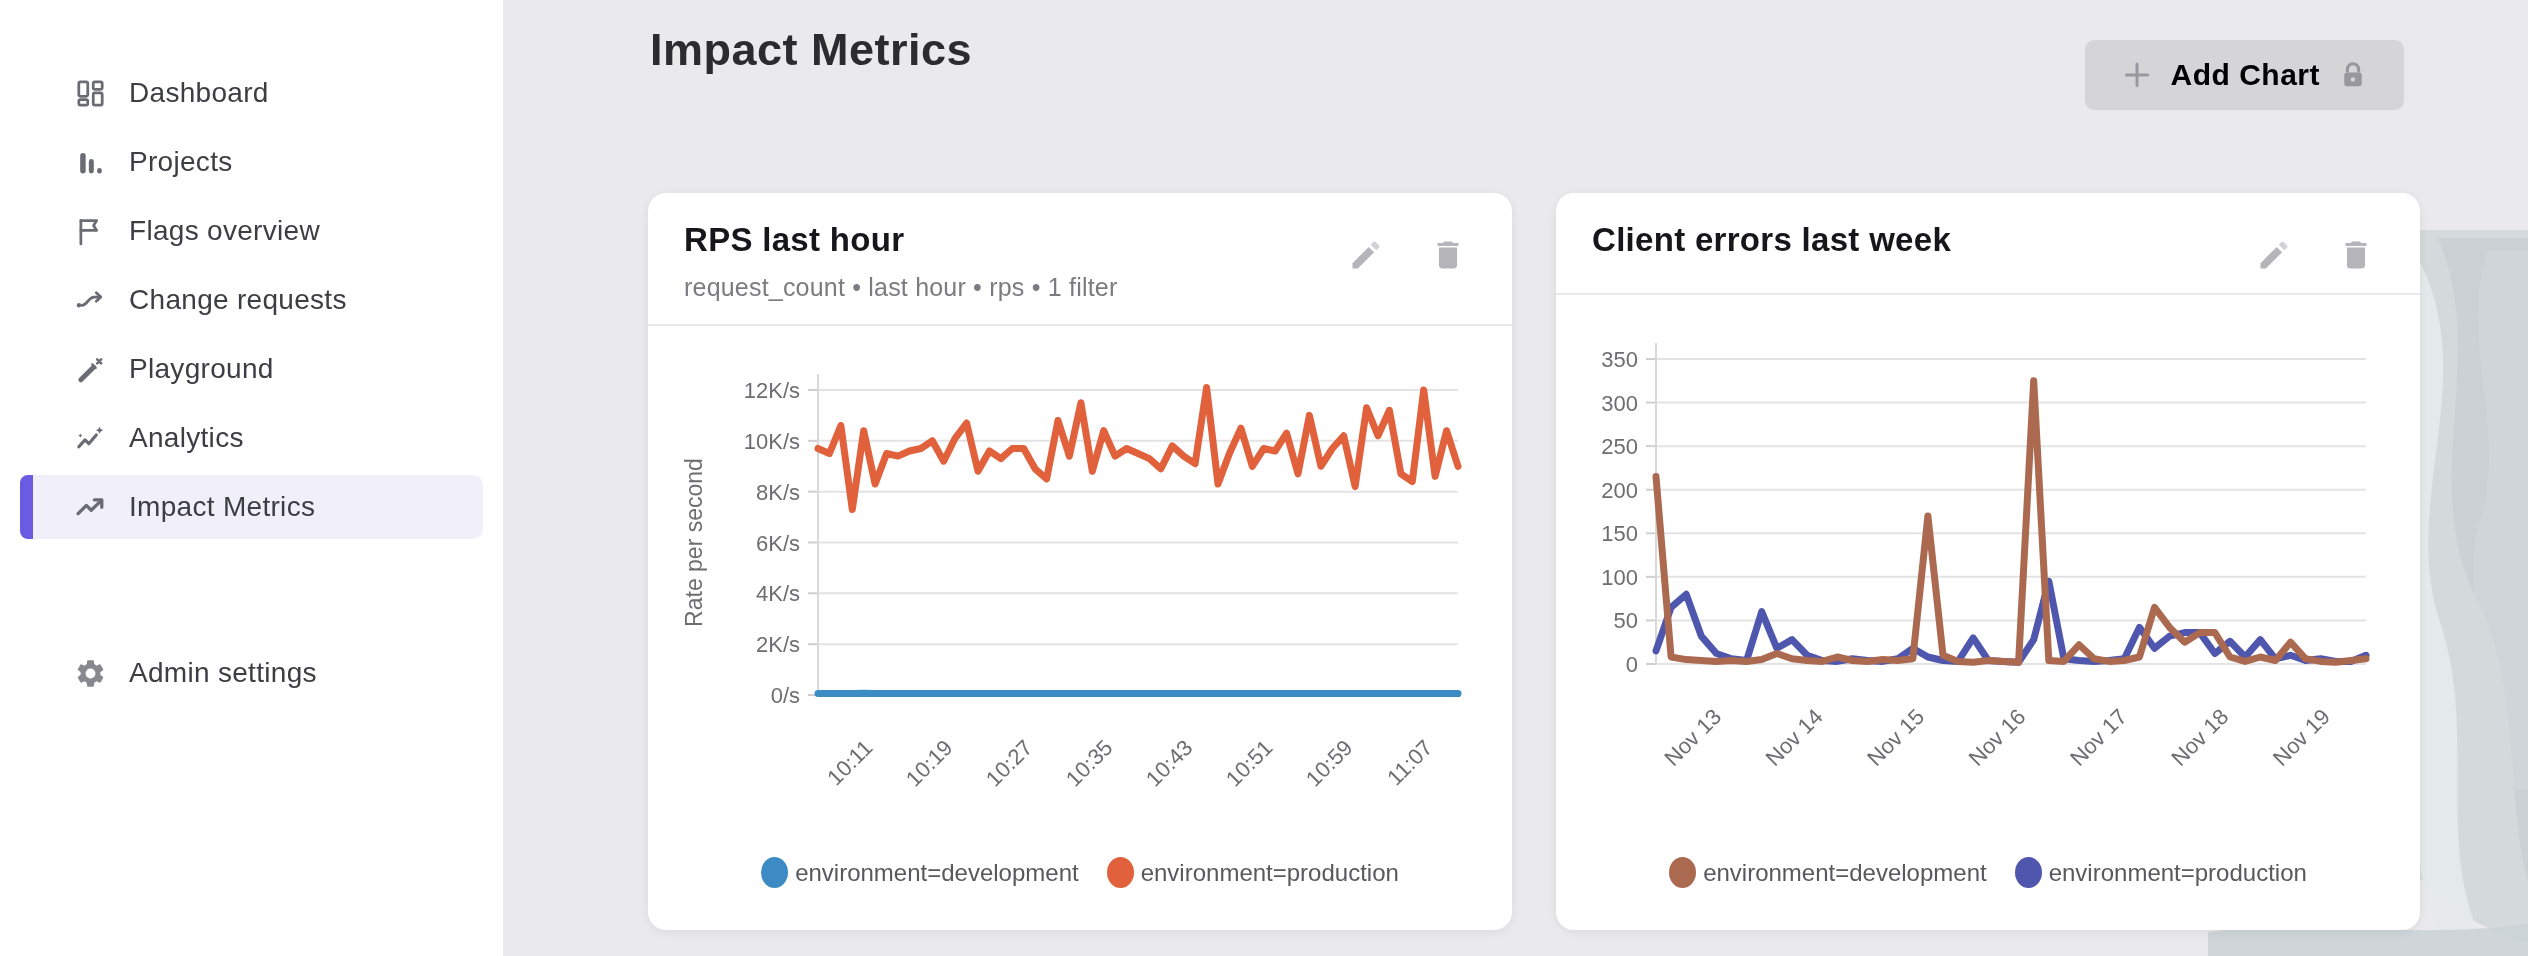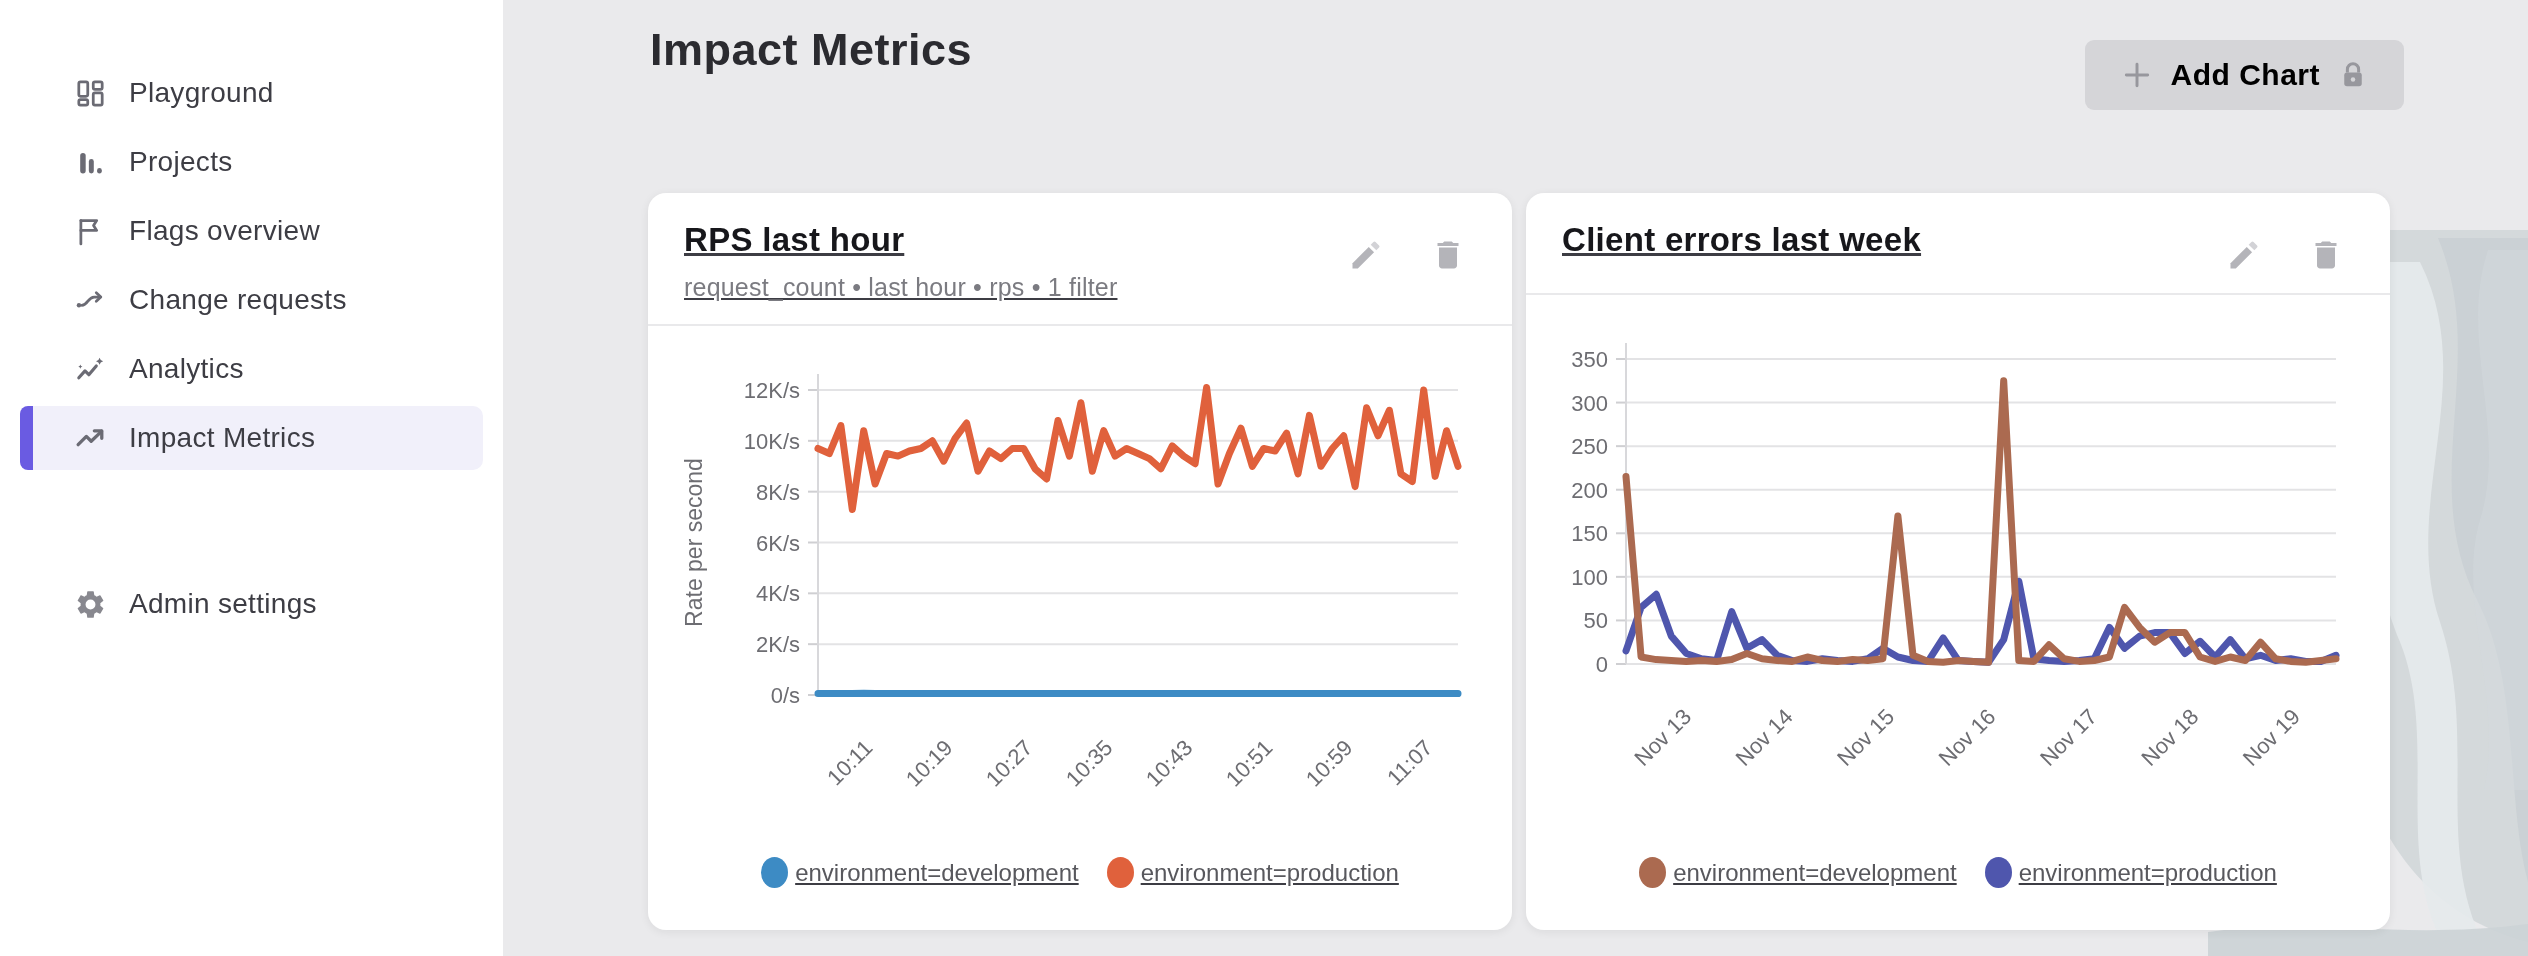--- a/index.html
+++ b/index.html
@@ -45,21 +45,21 @@
     font-size:45px; font-weight:600; letter-spacing:.5px; color:#2b2b30;
   }
   .add-chart-btn {
     position:absolute; right:124px; top:40px; height:70px;
     display:flex; align-items:center; gap:18px; padding:7px 36px;
     background:#d5d5d8; border:none; border-radius:9px;
     color:#000000; font-size:30px; font-weight:bold; letter-spacing:.5px;
     font-family:"Liberation Sans", sans-serif; cursor:pointer;
   }
 
-  .cards { position:absolute; left:145px; top:193px; display:flex; gap:14px;text-decoration:underline; }
+  .cards { position:absolute; left:145px; top:193px; display:flex; gap:44px; }
   .card {
     width:864px; height:737px; background:#ffffff; border-radius:18px;
     box-shadow:0 2px 10px rgba(25,25,35,.07);
     display:flex; flex-direction:column;
   }
   .card-header {
     display:flex; justify-content:space-between; align-items:flex-start;
     padding:28px 36px 20px 36px; border-bottom:2px solid #e9e9eb;
   }
   .card-title { margin:0; font-size:33px; font-weight:bold; color:#17171b; letter-spacing:.3px; }
@@ -93,21 +93,21 @@
 
     <div class="nav-item">
       <span class="ico">
         <svg width="33" height="33" viewBox="0 0 24 24" fill="none" stroke="#6b6b74" stroke-width="2">
           <rect x="3.5" y="3.5" width="6.5" height="10.5" rx="1.2"></rect>
           <rect x="3.5" y="16.5" width="6.5" height="4" rx="1.2"></rect>
           <rect x="14" y="3.5" width="6.5" height="5.5" rx="1.2"></rect>
           <rect x="14" y="11.5" width="6.5" height="9" rx="1.2"></rect>
         </svg>
       </span>
-      <span>Playground</span>
+      <span>Dashboard</span>
     </div>
 
     <div class="nav-item">
       <span class="ico">
         <svg width="33" height="33" viewBox="0 0 24 24" fill="#6b6b74">
           <rect x="4.5" y="5" width="4" height="15" rx="2"></rect>
           <rect x="10.8" y="9.5" width="3.6" height="10.5" rx="1.8"></rect>
           <rect x="16.8" y="16" width="3.4" height="4" rx="1.7"></rect>
         </svg>
       </span>
@@ -128,20 +128,30 @@
       <span class="ico">
         <svg width="33" height="33" viewBox="0 0 24 24" fill="none" stroke="#6b6b74" stroke-width="2" stroke-linecap="round" stroke-linejoin="round">
           <circle cx="3.6" cy="15.5" r="1.6" fill="#6b6b74" stroke="none"></circle>
           <path d="M5.6 15.5c4.6 0 4.4-6 9-6h4.6"></path>
           <path d="M16.2 6.4l3.3 3.1-3.3 3.1"></path>
         </svg>
       </span>
       <span>Change requests</span>
     </div>
 
+    <div class="nav-item">
+      <span class="ico">
+        <svg width="33" height="33" viewBox="0 0 24 24" fill="none" stroke="#6b6b74" stroke-linecap="round">
+          <path d="M5 19.5 L14.2 10.3" stroke-width="3.6"></path>
+          <path d="M13.2 8.2 l2.6 2.6" stroke-width="1.6"></path>
+          <path d="M16.8 4.6l3 3M19.8 4.6l-3 3" stroke-width="1.8"></path>
+        </svg>
+      </span>
+      <span>Playground</span>
+    </div>
 
     <div class="nav-item">
       <span class="ico">
         <svg width="33" height="33" viewBox="0 0 24 24" fill="none" stroke="#6b6b74" stroke-width="2.3" stroke-linecap="round" stroke-linejoin="round">
           <path d="M3.5 18 L8 13 l2.8 2.8 L16.2 9.4"></path>
           <path d="M18.6 3.4l.85 1.75 1.75.85-1.75.85-.85 1.75-.85-1.75-1.75-.85 1.75-.85z" fill="#6b6b74" stroke="none"></path>
           <path d="M4.6 8.4l.5 1 1 .5-1 .5-.5 1-.5-1-1-.5 1-.5z" fill="#6b6b74" stroke="none"></path>
         </svg>
       </span>
       <span>Analytics</span>

